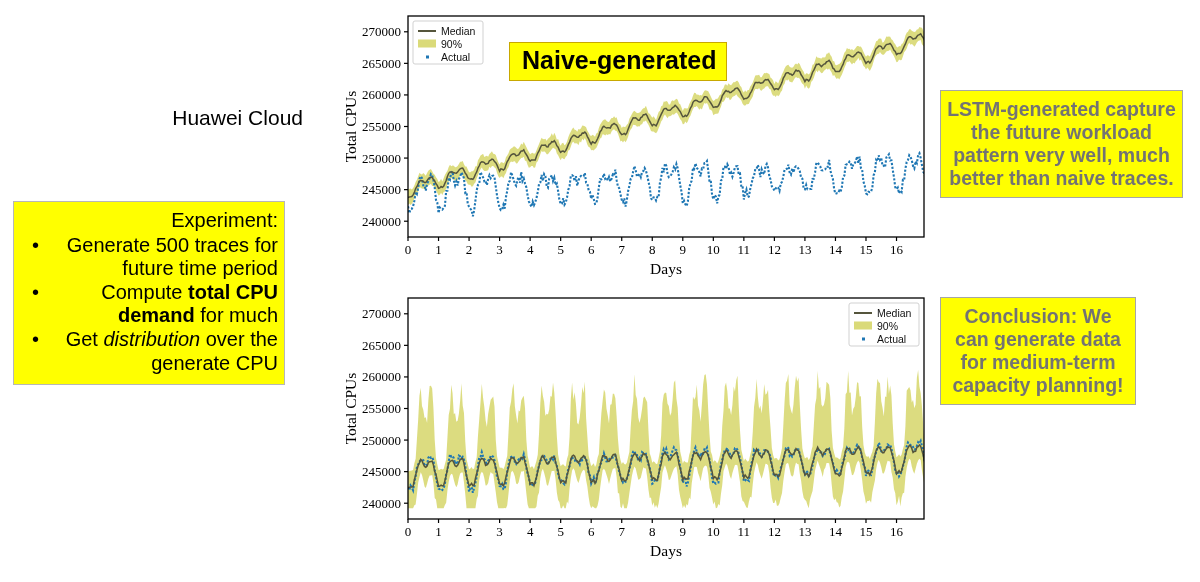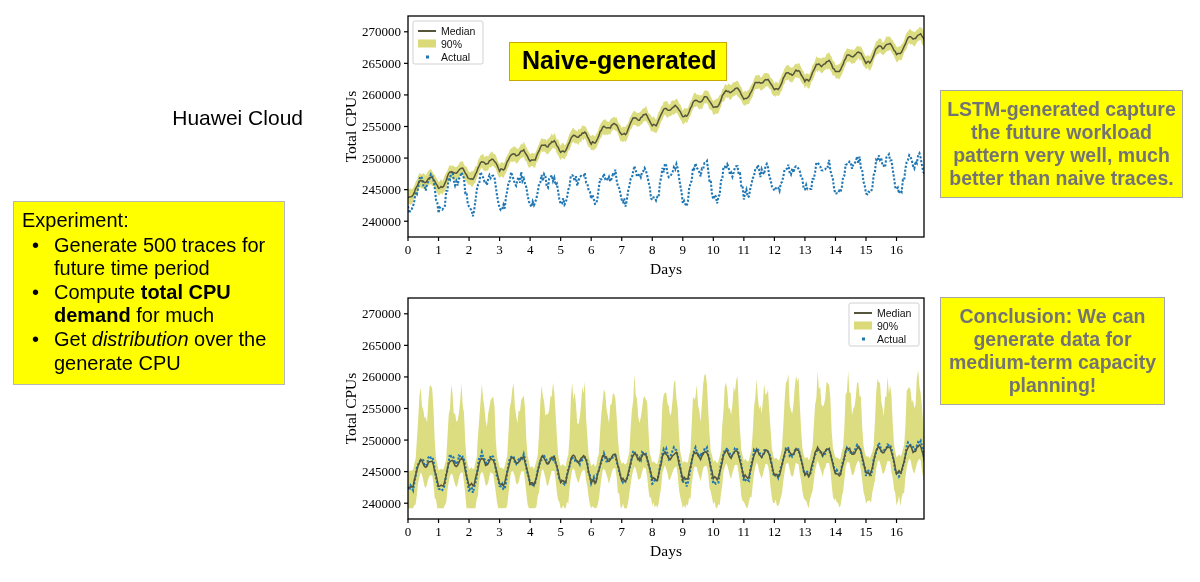--- a/index.html
+++ b/index.html
@@ -12,21 +12,21 @@
 
   
   #left-panel{position:absolute;left:8px;top:105px;width:295px;}
   #dataset-title{
     text-align:right;font-size:21px;line-height:1.25;color:#000;
     font-family:"Liberation Sans",sans-serif;
   }
   #experiment-box{
     position:absolute;left:13px;top:201px;width:272px;
     background:#ffff00;border:1px solid #b7b7b7;
-    padding:7px 6px 9px 8px;box-sizing:border-box;
+    padding:7px 6px 9px 8px;box-sizing:border-box;text-align:right;
   }
   #experiment-box .exp-head{
     font-size:20px;line-height:1.18;color:#000;margin-bottom:1px;
   }
   #experiment-box ul{margin:0;padding:0;list-style:none;}
   #experiment-box li{
     font-size:20px;line-height:1.18;color:#000;
     padding-left:32px;position:relative;margin-bottom:0px;
   }
   #experiment-box li .bullet{
@@ -36,21 +36,21 @@
   #experiment-box i{font-style:italic;}
 
   
   .callout{
     position:absolute;background:#ffff00;border:1px solid #a6a6a6;
     text-align:center;font-weight:bold;color:#737373;
     font-size:19.5px;line-height:1.18;
     box-sizing:border-box;padding:7px 6px;
   }
   #callout-lstm{left:940px;top:90px;width:243px;}
-  #callout-conclusion{left:940px;top:297px;width:225px;}
+  #callout-conclusion{left:940px;top:297px;width:196px;}
 
   
   .chart-wrap{position:absolute;}
   #chart-naive{left:312px;top:8px;width:620px;height:285px;}
   #chart-lstm{left:312px;top:285px;width:620px;height:290px;}
   .chart-wrap svg{display:block;}
 
   .ax-tick{font-family:"Liberation Serif",serif;font-size:13px;fill:#000;}
   .ax-title{font-family:"Liberation Serif",serif;font-size:15.5px;fill:#000;}
   .lg-text{font-family:"Liberation Sans",sans-serif;font-size:10.5px;fill:#111;}

